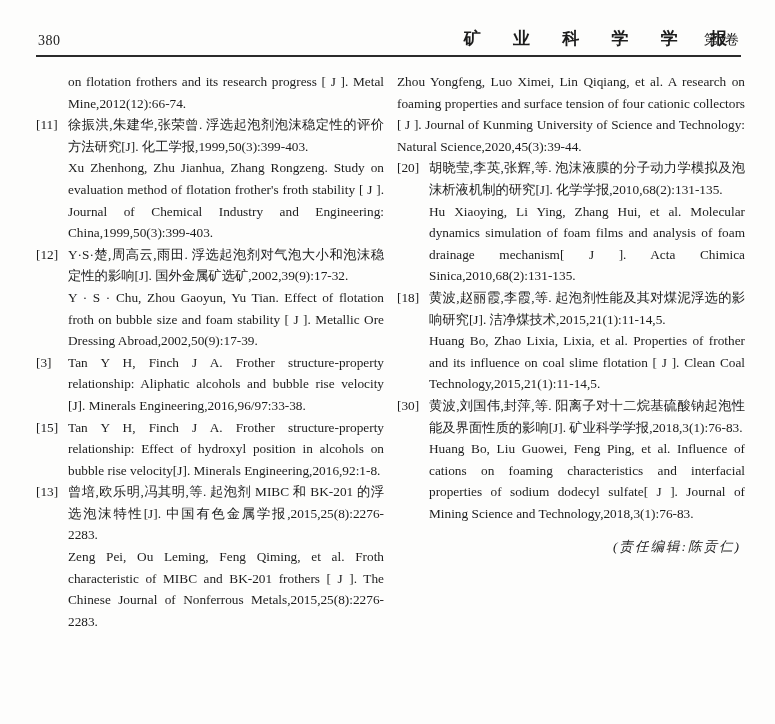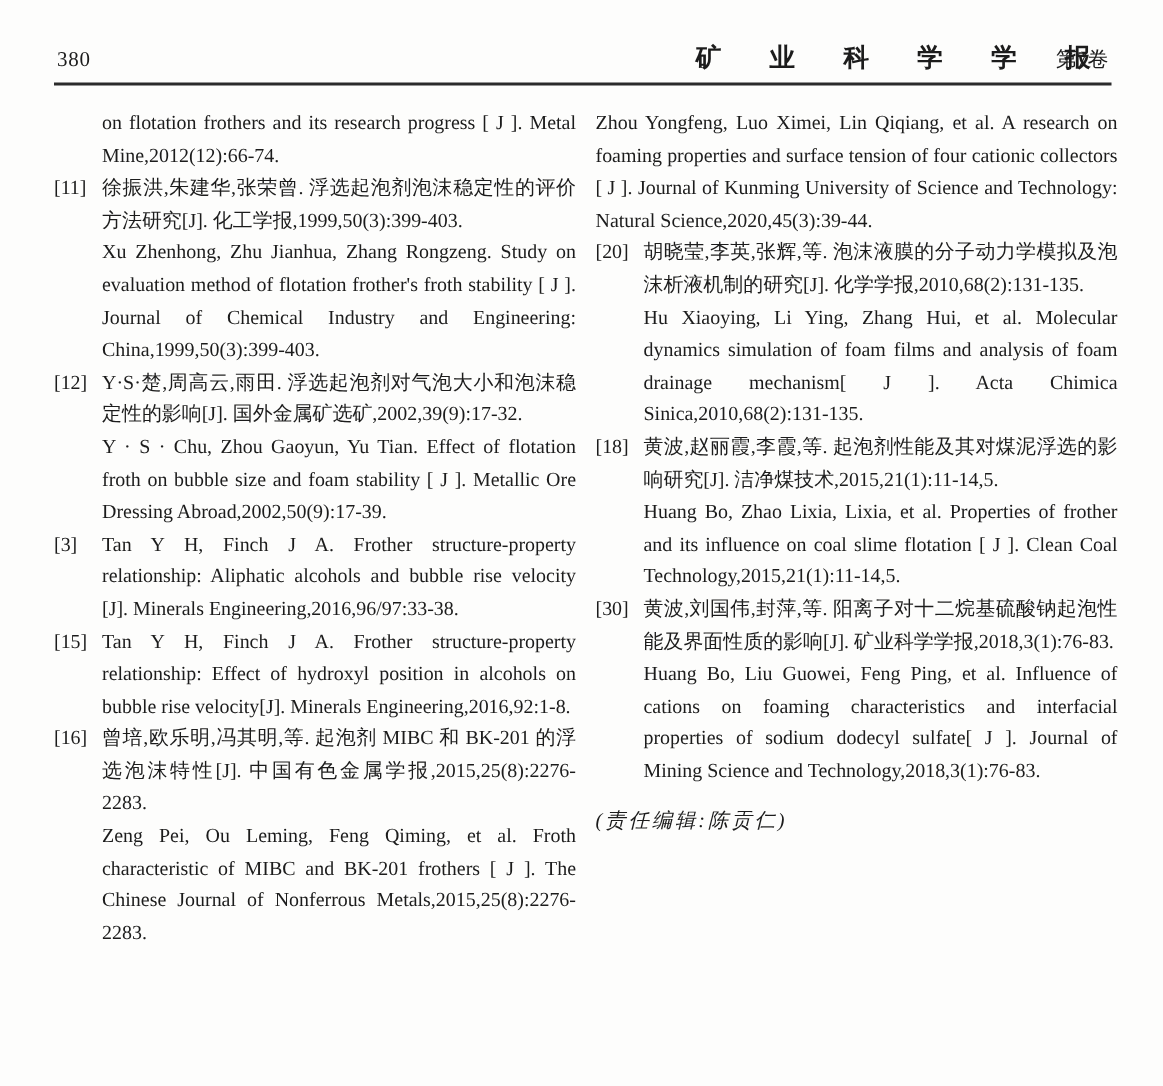--- a/index.html
+++ b/index.html
@@ -52,21 +52,21 @@
   .ref-body { flex: 1; min-width: 0; }
   .ref-para {
     font-size: 13.3px; line-height: 21.6px;
     text-align: justify;
     text-justify: inter-ideograph;
   }
   
   .editor-note {
     margin-top: 12px;
     padding-right: 4px;
-    text-align: left;
+    text-align: right;
     font-size: 13.5px; line-height: 21.6px;
     font-style: italic;
     letter-spacing: 2px;
   }
 </style>
 </head>
 <body>
 
 <div class="page">
 
@@ -105,21 +105,21 @@
               <p class="ref-para">Tan Y H, Finch J A. Frother structure-property relationship: Aliphatic alcohols and bubble rise velocity [J]. Minerals Engineering,2016,96/97:33-38.</p>
             </div>
           </div>
           <div class="ref-entry">
             <div class="ref-label">[15]</div>
             <div class="ref-body">
               <p class="ref-para">Tan Y H, Finch J A. Frother structure-property relationship: Effect of hydroxyl position in alcohols on bubble rise velocity[J]. Minerals Engineering,2016,92:1-8.</p>
             </div>
           </div>
           <div class="ref-entry">
-            <div class="ref-label">[16]</div>
+            <div class="ref-label">[13]</div>
             <div class="ref-body">
               <p class="ref-para">曾培,欧乐明,冯其明,等. 起泡剂 MIBC 和 BK-201 的浮选泡沫特性[J]. 中国有色金属学报,2015,25(8):2276-2283.</p>
               <p class="ref-para">Zeng Pei, Ou Leming, Feng Qiming, et al. Froth characteristic of MIBC and BK-201 frothers [ J ]. The Chinese Journal of Nonferrous Metals,2015,25(8):2276-2283.</p>
             </div>
           </div>
         </div>
     </div>
     <div class="column">
       <div>
           <div class="ref-entry">

